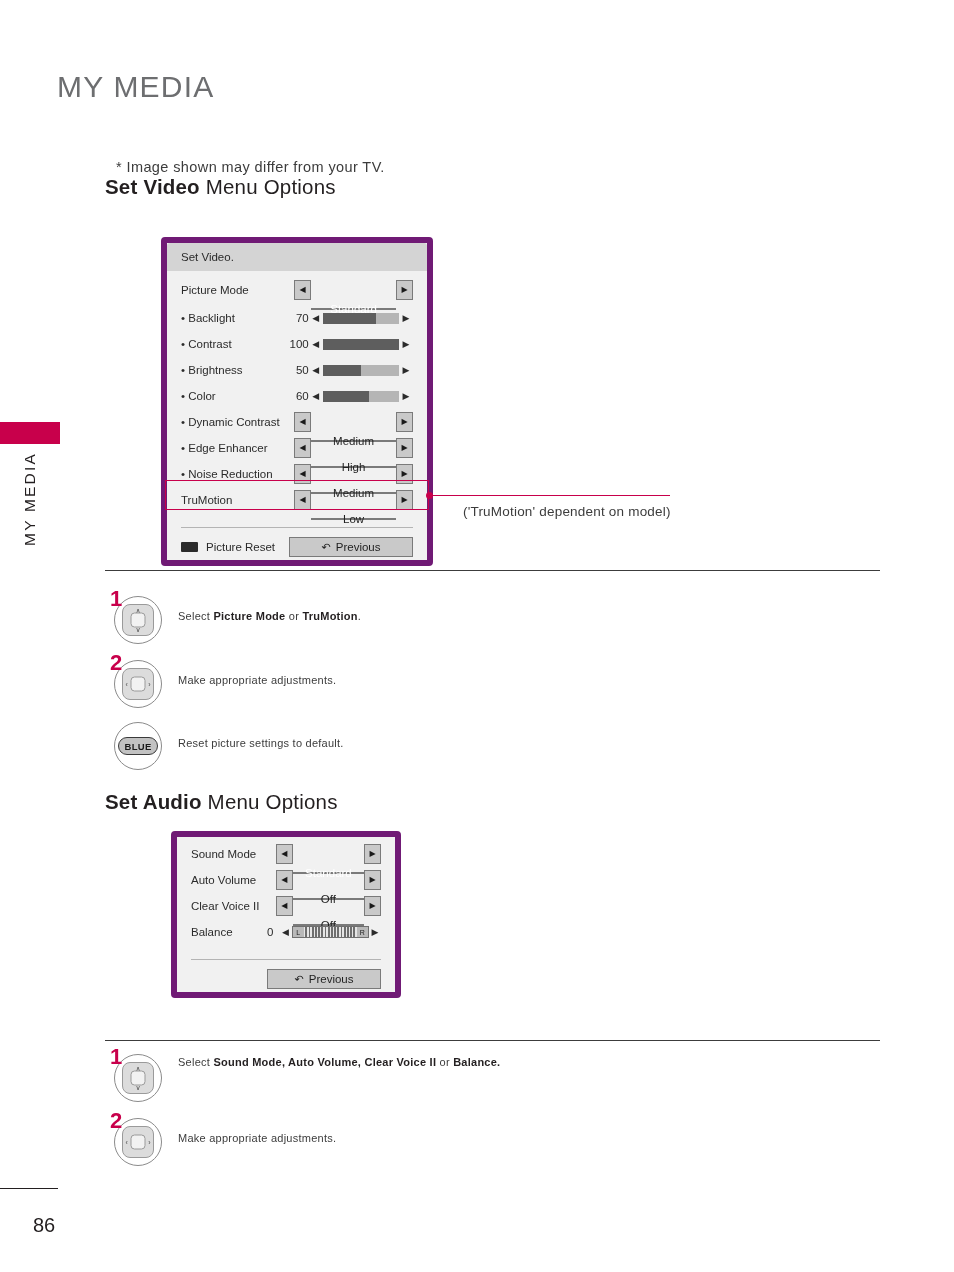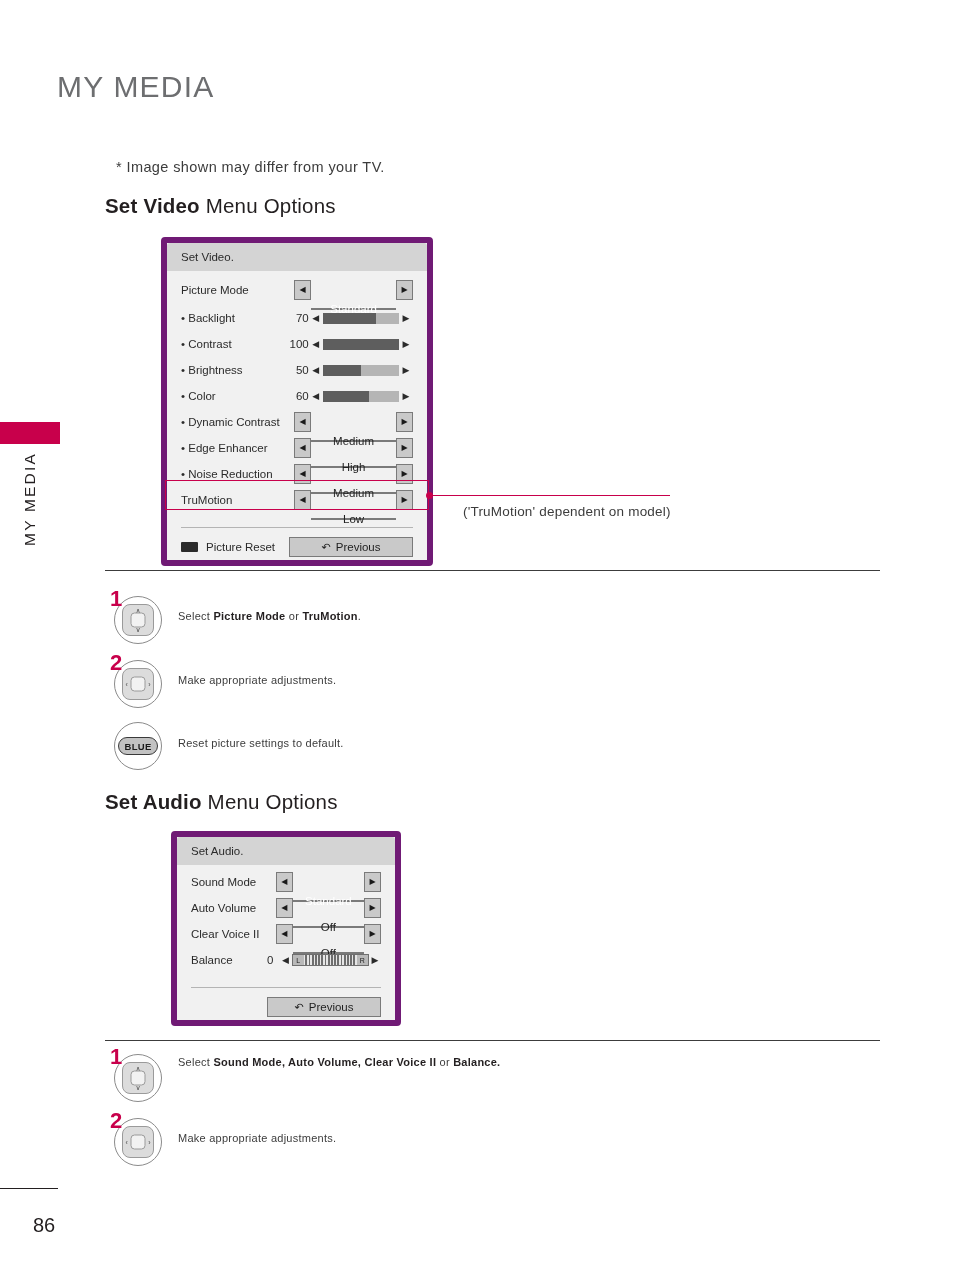--- a/index.html
+++ b/index.html
@@ -70,21 +70,21 @@
 
   
   .section-head {
     position: absolute;
     font-size: 20.5px;
     color: #231f20;
     letter-spacing: 0.2px;
     white-space: nowrap;
   }
   .section-head .b { font-weight: bold; }
-  #head-video { left: 105px; top: 194px; }
+  #head-video { left: 105px; top: 175px; }
   #head-audio { left: 105px; top: 790px; }
 
   
   .osd {
     position: absolute;
     background: #f1f1f1;
     border: 6px solid #701a75;
     border-radius: 4px;
   }
   .osd-head {
@@ -505,21 +505,20 @@
     <span>BLUE</span>
   </div>
   <div class="step-text" id="vstep3" style="left:178px; top:736px; width:640px;"><span>Reset picture settings to default.</span></div>
 </div>
 
 <div class="section-head" id="head-audio">
   <span class="b">Set Audio</span><span> Menu Options</span>
 </div>
 
 <div class="osd" id="osd-audio" style="left:171px; top:831px; width:230px;">
-  <div class="osd-head">Set Audio.</div>
   <div class="osd-body" id="audio-rows">
       <div class="row" id="audio-rows-row-0">
         <span class="row-label" style="width: 92px;">Sound Mode</span>
         <div class="stepper" style="width: 114px; margin-left: auto;">
           <div class="step-arrow">◀</div>
           <div class="step-field sel">Standard</div>
           <div class="step-arrow">▶</div>
         </div>
       </div>
       <div class="row" id="audio-rows-row-1">

